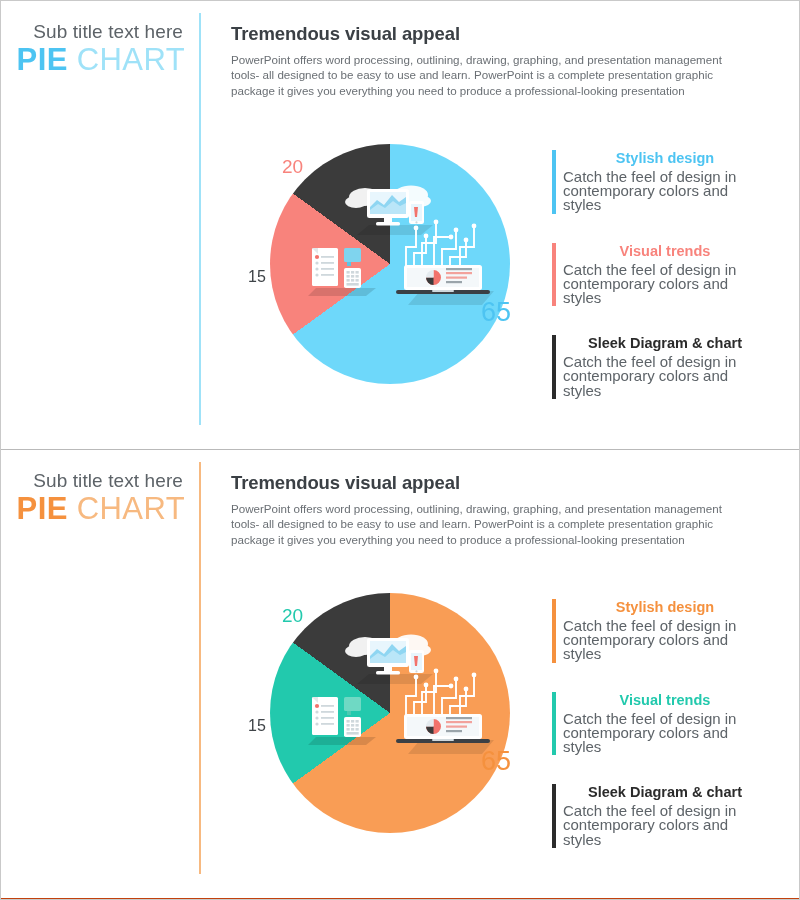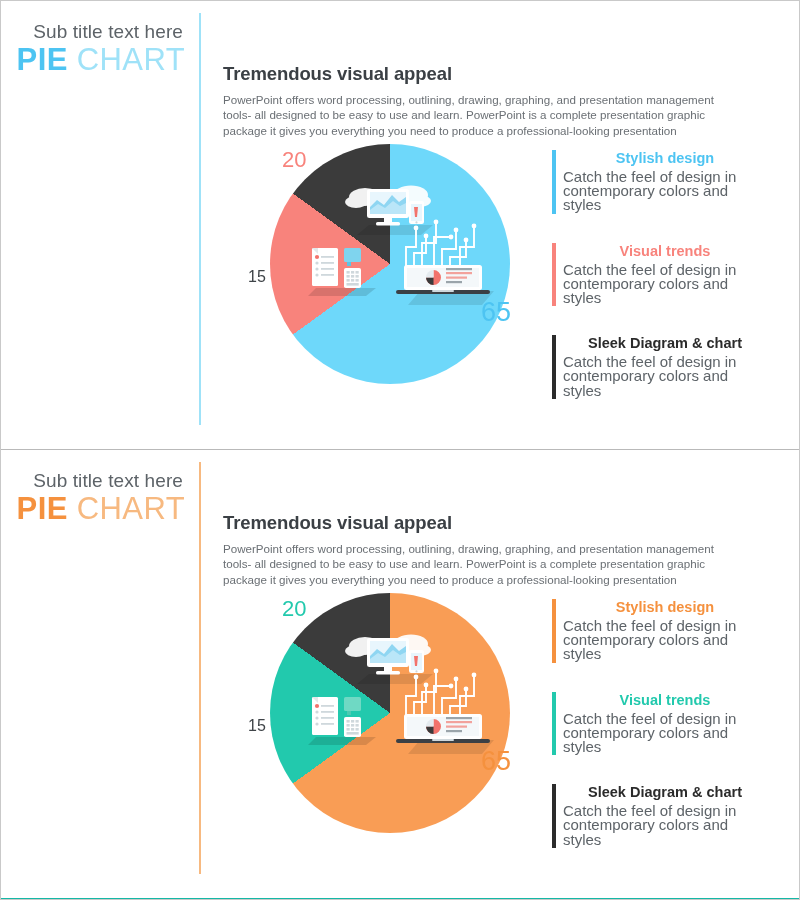--- a/index.html
+++ b/index.html
@@ -3,45 +3,45 @@
 <meta charset="utf-8">
 <style>
   html,body{margin:0;padding:0;background:#ffffff;}
   body{
     width:800px;height:900px;
     font-family:"Liberation Sans", sans-serif;
     color:#3f4448;
     -webkit-font-smoothing:antialiased;
   }
   .page{width:800px;height:900px;position:relative;box-sizing:border-box;
-        border:1px solid #c9c9c9;overflow:hidden;background:#14b8a6;}
+        border:1px solid #c9c9c9;overflow:hidden;background:#c2410c;}
 
   .panel{position:relative;width:798px;height:448px;box-sizing:border-box;background:#fff;}
   .panel.second{border-top:1px solid #b9b9b9;height:449px;}
 
   
   .left-col{position:absolute;left:0;top:0;width:200px;height:100%;}
   .subtitle{position:absolute;right:18px;top:20px;width:190px;text-align:right;
             font-size:19px;color:#5d6368;letter-spacing:.1px;white-space:nowrap;font-weight:400;}
   .bigtitle{position:absolute;right:16px;top:42px;width:190px;text-align:right;
             font-size:31px;letter-spacing:.4px;white-space:nowrap;line-height:1.1;}
   .bigtitle .b{font-weight:700;text-align:right;}
   .bigtitle .l{font-weight:400;}
   .vrule{position:absolute;left:198px;top:12px;width:2px;height:412px;}
 
   
-  .head{position:absolute;left:222px;top:22px;width:515px;margin-top:40px;}
+  .head{position:absolute;left:230px;top:22px;width:515px;}
   .head h1{margin:0;font-size:18.5px;font-weight:700;color:#3b4045;letter-spacing:-.1px;}
   .head p{margin:7px 0 0 0;font-size:11.6px;line-height:15.4px;color:#6a6f74;}
 
   
   .chartwrap{position:absolute;left:247px;top:130px;width:280px;height:250px;}
   .pie{position:absolute;left:22px;top:13px;width:240px;height:240px;border-radius:50%;}
   .num{position:absolute;font-weight:400;line-height:1;}
-  .n20{left:34px;top:18px;font-size:22px;}
+  .n20{left:34px;top:26px;font-size:19px;}
   .n15{left:0px;top:138px;font-size:16px;color:#3f4448;}
   .n65{left:233px;top:168px;font-size:27px;}
 
   .icon{position:absolute;}
   .ic-monitor{left:95px;top:42px;width:90px;height:62px;}
   .ic-doc{left:58px;top:113px;width:78px;height:52px;}
   .ic-laptop{left:142px;top:88px;width:110px;height:86px;}
 
   
   .legend{position:absolute;left:551px;top:148px;width:215px;}

